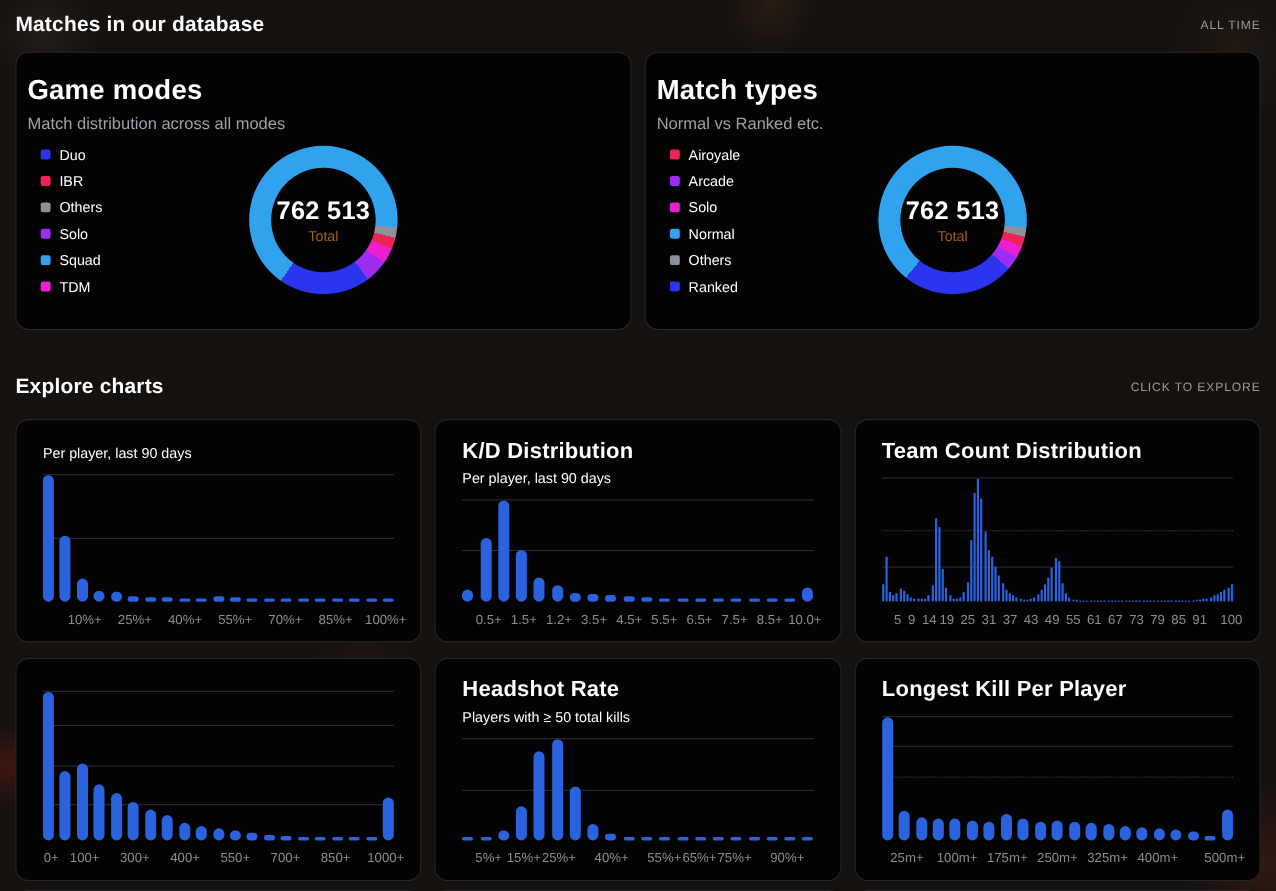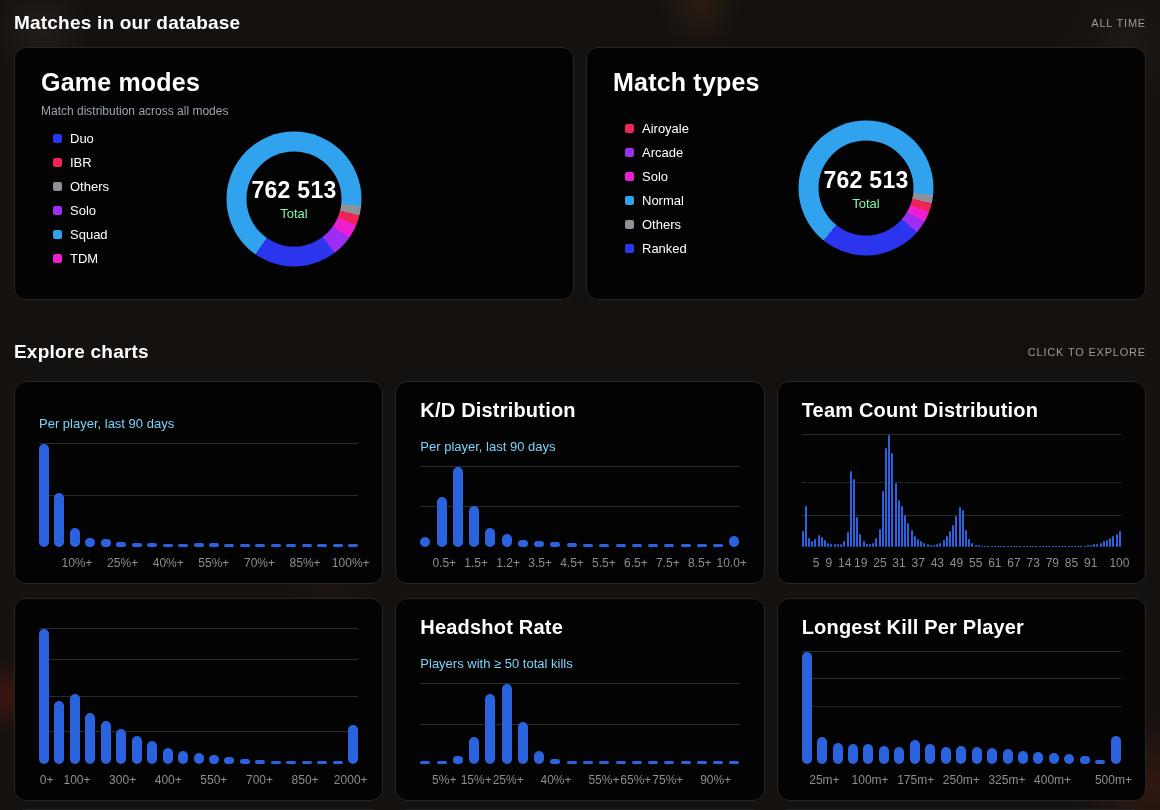--- a/index.html
+++ b/index.html
@@ -21,36 +21,36 @@
   .section-head h1 { font-size:19px; font-weight:700; letter-spacing:.2px; }
   .badge { font-size:11px; color:#9b9b9b; letter-spacing:.8px; text-transform:uppercase; }
   .section-head.explore { margin-top:37px; margin-bottom:14px; }
 
   .card {
     background:#030303;
     border:1px solid #262626;
     border-radius:12px;
   }
   .donut-row { display:grid; grid-template-columns:1fr 1fr; gap:12px; }
-  .donut-card { height:253px; padding:20px 26px; display:flex; flex-direction:column; }
+  .donut-card { height:253px; padding:20px 10px; display:flex; flex-direction:column; }
   .donut-card h2 { font-size:25px; font-weight:700; letter-spacing:.2px; }
-  .donut-card .subtitle { font-size:12px; color:#9ca3af; margin-top:7px; }
+  .donut-card .subtitle { font-size:15px; color:#9ca3af; margin-top:7px; }
   .donut-content { flex:1; position:relative; display:flex; align-items:center; }
   .legend { list-style:none; margin-left:12px; display:flex; flex-direction:column; gap:9px; }
   .legend li { display:flex; align-items:center; gap:8px; font-size:13px; }
   .legend .swatch { width:9px; height:9px; border-radius:2px; flex:0 0 auto; }
   .donut { position:absolute; left:50%; top:50%; transform:translate(-50%,-50%); width:135px; height:135px; border-radius:50%; }
   .donut-hole { position:absolute; inset:20px; border-radius:50%; background:#030303; display:flex; flex-direction:column; align-items:center; justify-content:center; }
   .donut-total { font-size:23px; font-weight:700; letter-spacing:.3px; white-space:nowrap; }
-  .donut-total-label { font-size:13px; color:#86efac; margin-top:2px; }
+  .donut-total-label { font-size:13px; color:#a16207; margin-top:2px; }
 
   .chart-grid { display:grid; grid-template-columns:1fr 1fr 1fr; gap:14px 12px; }
   .chart-card { height:203px; padding:17px 24px 12px; display:flex; flex-direction:column; cursor:pointer; }
   .chart-card h3 { font-size:20px; font-weight:700; letter-spacing:.2px; }
-  .chart-card .subtitle { font-size:13px; color:#7dd3fc; margin-top:17px; }
+  .chart-card .subtitle { font-size:13px; color:#ffffff; margin-top:5px; }
   .plot { flex:1; position:relative; margin-top:13px; min-height:0; }
   .gridline { position:absolute; left:0; right:0; height:0; border-top:1px solid #2b2b2b; }
   .gridline.dotted { border-top-style:dotted; border-top-color:#3a3a3a; }
   .bars { position:absolute; inset:0; display:flex; align-items:flex-end; justify-content:space-between; }
   .bar { background:#2b62dd; border-radius:99px; flex:0 0 auto; }
   .ticks { height:24px; position:relative; flex:0 0 auto; }
   .tick { position:absolute; top:9px; transform:translateX(-50%); font-size:12px; color:#8d8d92; white-space:nowrap; }
   .sliver-row { margin-top:8px; }
   .sliver-card { height:90px; }
 </style>
@@ -97,20 +97,21 @@
         <div class="donut-hole">
           <div class="donut-total">762 513</div>
           <div class="donut-total-label">Total</div>
         </div>
       </div>
     </div>
   </section>
 
   <section class="card donut-card">
     <h2>Match types</h2>
+    <p class="subtitle">Normal vs Ranked etc.</p>
     <div class="donut-content">
       <ul class="legend">
           <li>
             <span class="swatch" style="background: rgb(238, 35, 87);"></span>
             <span>Airoyale</span>
           </li>
           <li>
             <span class="swatch" style="background: rgb(157, 45, 240);"></span>
             <span>Arcade</span>
           </li>
@@ -391,21 +392,21 @@
         </div>
       </div>
     <div class="ticks">
         <span class="tick" style="left: 2.38095%;">0+</span>
         <span class="tick" style="left: 11.9048%;">100+</span>
         <span class="tick" style="left: 26.1905%;">300+</span>
         <span class="tick" style="left: 40.4762%;">400+</span>
         <span class="tick" style="left: 54.7619%;">550+</span>
         <span class="tick" style="left: 69.0476%;">700+</span>
         <span class="tick" style="left: 83.3333%;">850+</span>
-        <span class="tick" style="left: 97.619%;">2000+</span>
+        <span class="tick" style="left: 97.619%;">1000+</span>
       </div>
   </section>
 
   <section class="card chart-card">
     <h3>Headshot Rate</h3>
     <p class="subtitle">Players with ≥ 50 total kills</p>
     <div class="plot">
         <div class="gridline" style="bottom: 100%;"></div>
         <div class="gridline" style="bottom: 49%;"></div>
         <div class="bars">

